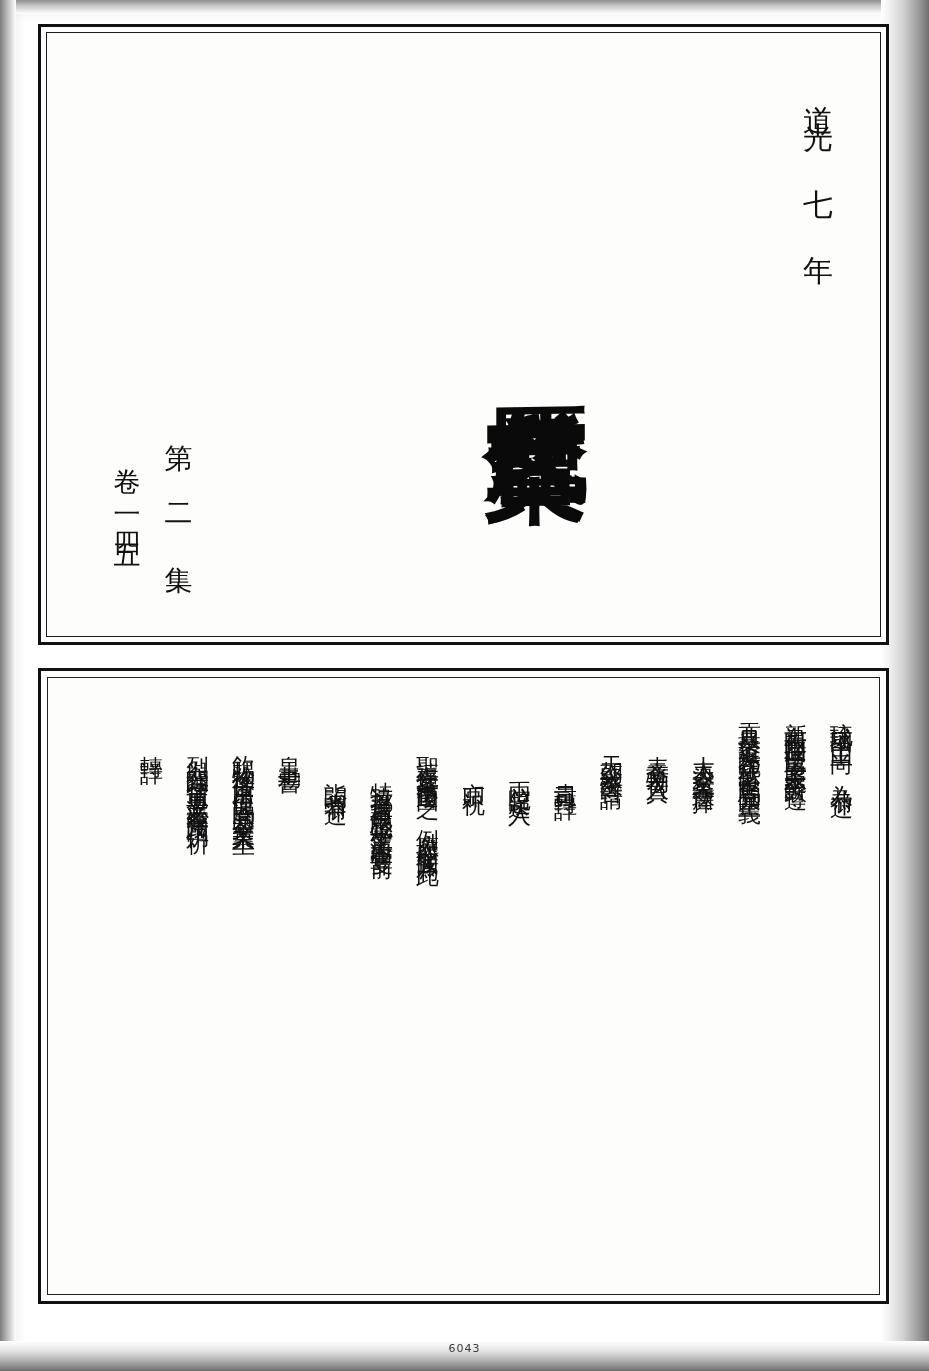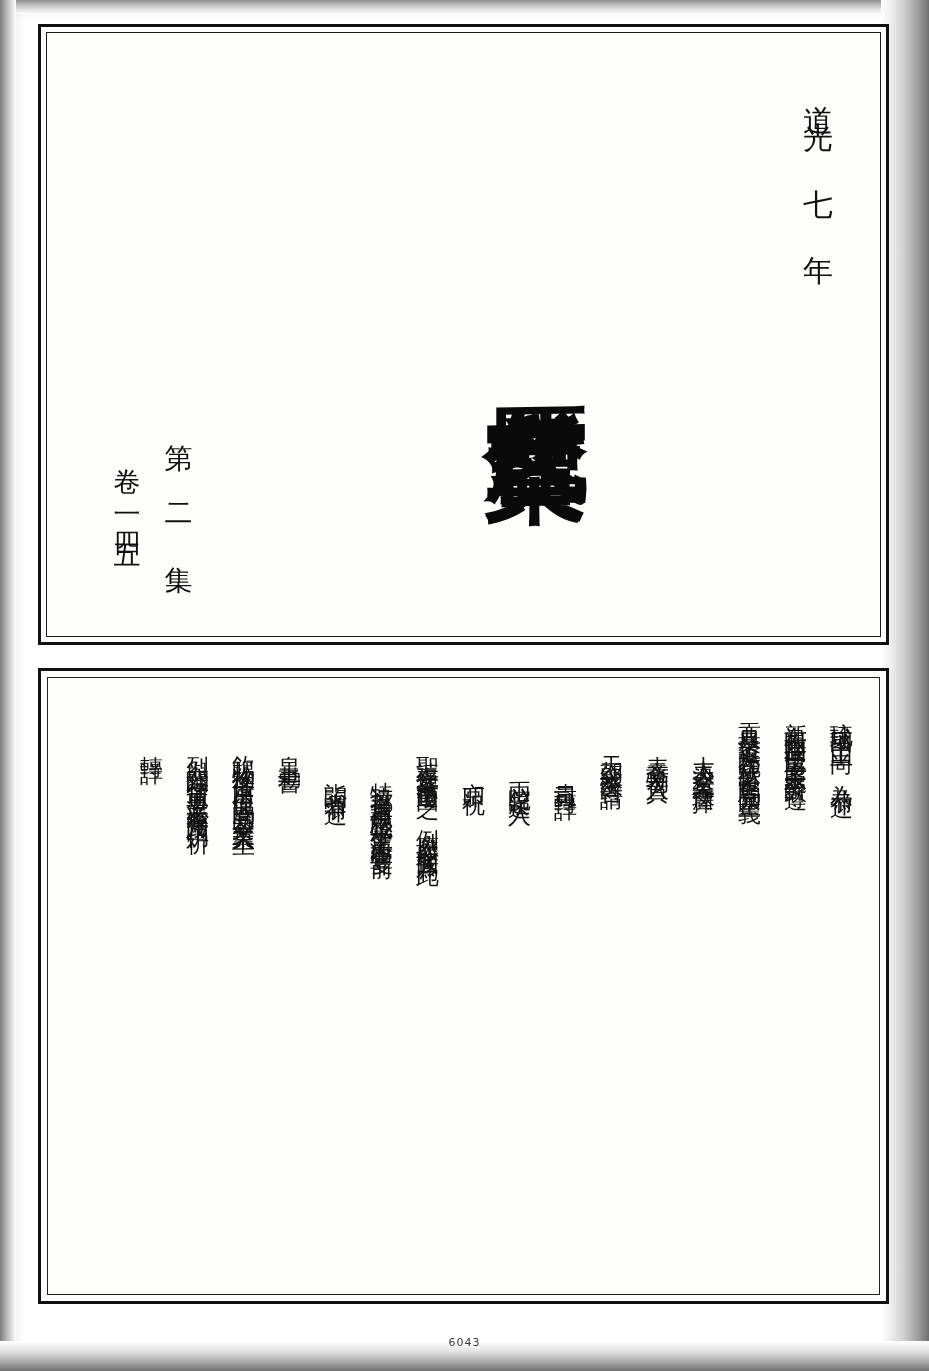--- a/index.html
+++ b/index.html
@@ -141,21 +141,21 @@
     height: 100%;
     white-space: nowrap;
     transform: skewY(-0.6deg);
   }
   .col.indent1 { padding-top: 34px; }
   .col.indent2 { padding-top: 60px; }
 
   .folio {
     position: absolute;
     left: 0; right: 0;
-    bottom: 22px;
+    bottom: 16px;
     text-align: center;
     font-family: "DejaVu Sans", sans-serif;
     font-size: 11px;
     color: #3a3a3a;
     letter-spacing: 1px;
   }
 </style>
 </head>
 <body>
 

